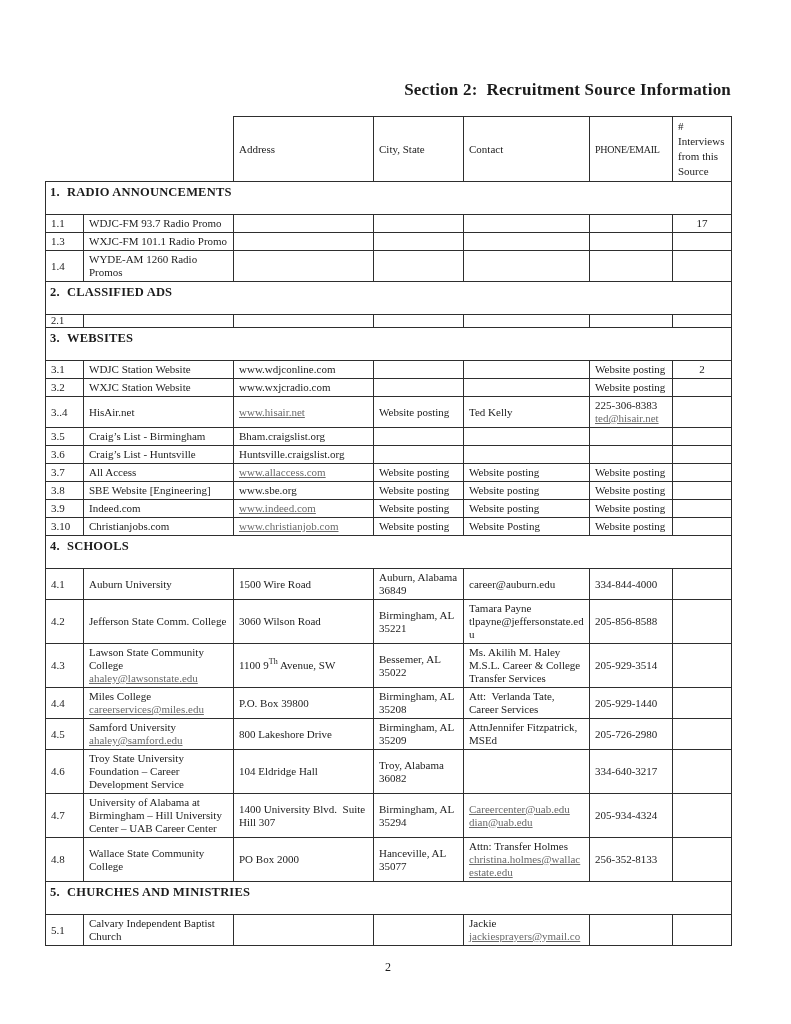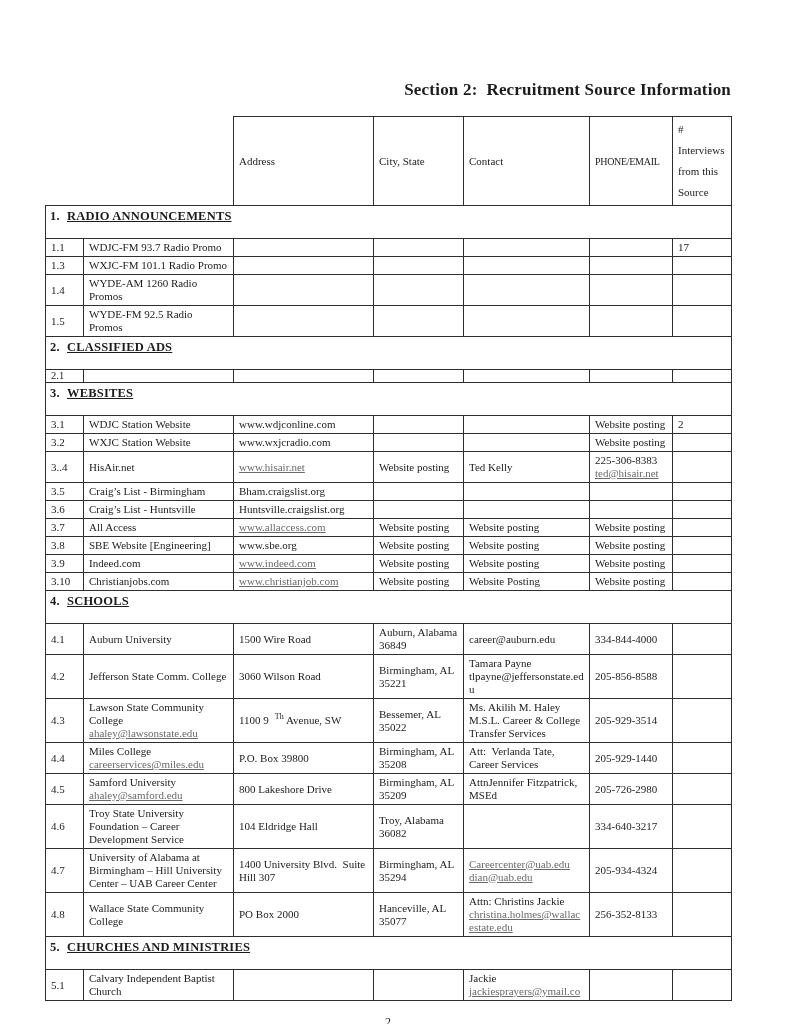--- a/index.html
+++ b/index.html
@@ -15,34 +15,34 @@
   }
   table.src{
     border-collapse:collapse;table-layout:fixed;width:686px;margin-left:45px;
     font-size:11px;
   }
   td,th{
     border:1px solid #2e2e2e;vertical-align:middle;
     padding:2px 5px;word-wrap:break-word;overflow-wrap:break-word;
     text-align:left;font-weight:normal;
   }
-  thead th{height:52px;line-height:21px;font-size:11px;}
+  thead th{height:52px;line-height:15px;font-size:11px;}
   th.spacer{border:none;background:#ffffff;}
   th.phone-th{font-size:10px;letter-spacing:-.3px;margin-top:12px;}
   td.sec{
     font-weight:bold;font-size:12.5px;vertical-align:top;
-    padding:3px 4px 14px 4px;letter-spacing:.2px;text-decoration:underline;
+    padding:3px 4px 14px 4px;letter-spacing:.2px;
   }
   .secnum{display:inline-block;min-width:17px;}
   .cl{line-height:13px;}
   .lk{color:#6a6a6a;text-decoration:underline;cursor:pointer;}
-  td.ctr{}
+  td.ctr{text-align:center;}
   tr.short td{padding:0 5px;}
   tr.short .cl{line-height:12px;font-size:10.5px;}
-  sup{font-size:8px;line-height:0;margin-left:6px;}
+  sup{font-size:8px;line-height:0;}
   .page-num{
     margin:14px 0 0 45px;width:686px;text-align:center;font-size:12px;
   }
 </style>
 </head>
 <body>
 
 <div class="page">
   <div class="doc-title">Section 2:&nbsp; Recruitment Source Information</div>
 
@@ -105,33 +105,20 @@
           <td>
             <div class="cl"><span>WYDE-AM 1260 Radio Promos</span></div>
           </td>
           <td></td>
           <td></td>
           <td></td>
           <td></td>
           <td class="ctr"></td>
         </tr>
         <tr>
-          <td>
-            <div class="cl">1.5</div>
-          </td>
-          <td>
-            <div class="cl"><span>WYDE-FM 92.5 Radio Promos</span></div>
-          </td>
-          <td></td>
-          <td></td>
-          <td></td>
-          <td></td>
-          <td class="ctr"></td>
-        </tr>
-        <tr>
           <td colspan="7" class="sec"><span class="secnum">2.</span><span>CLASSIFIED ADS</span></td>
         </tr>
         <tr class="short">
           <td>
             <div class="cl">2.1</div>
           </td>
           <td></td>
           <td></td>
           <td></td>
           <td></td>
@@ -474,21 +461,21 @@
           <td>
             <div class="cl"><span>Wallace State Community College</span></div>
           </td>
           <td>
             <div class="cl"><span>PO Box 2000</span></div>
           </td>
           <td>
             <div class="cl"><span>Hanceville, AL 35077</span></div>
           </td>
           <td>
-            <div class="cl"><span>Attn: Christins Jackie</span></div>
+            <div class="cl"><span>Attn: Transfer Holmes</span></div>
             <div class="cl lk"><span>christina.holmes@wallacestate.edu</span></div>
           </td>
           <td>
             <div class="cl"><span>256-352-8133</span></div>
           </td>
           <td class="ctr"></td>
         </tr>
         <tr>
           <td colspan="7" class="sec"><span class="secnum">5.</span><span>CHURCHES AND MINISTRIES</span></td>
         </tr>

